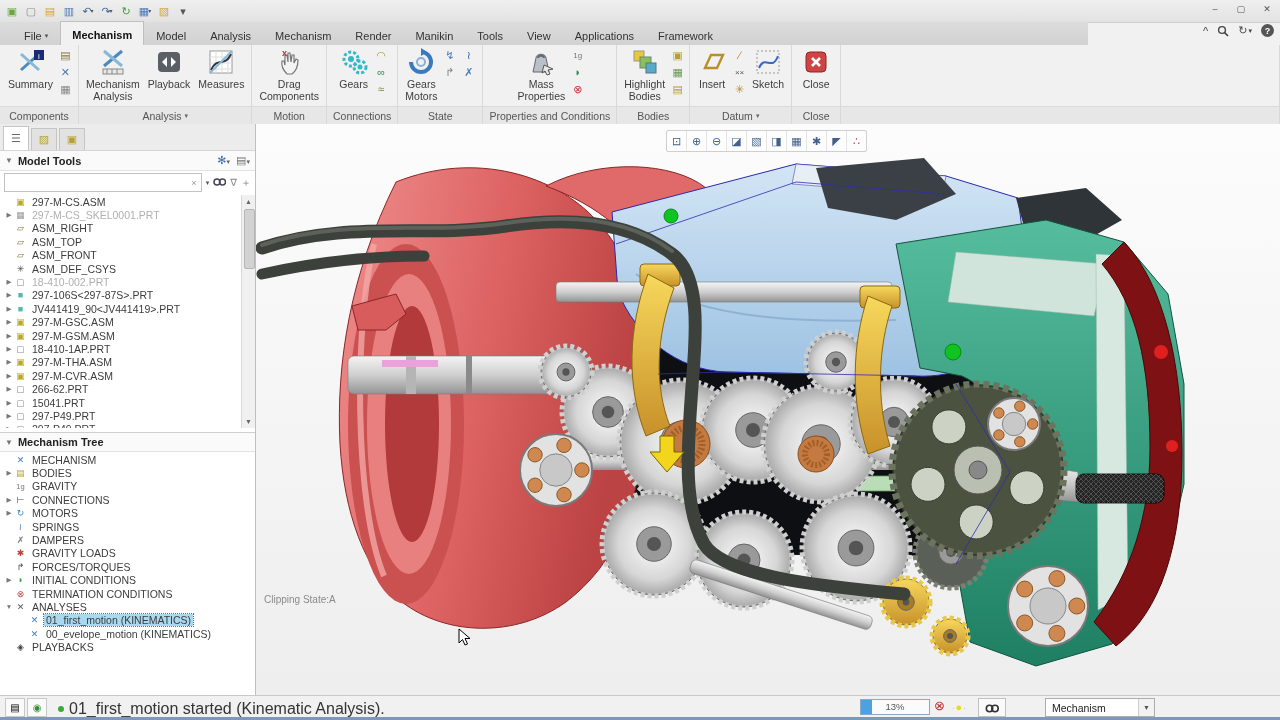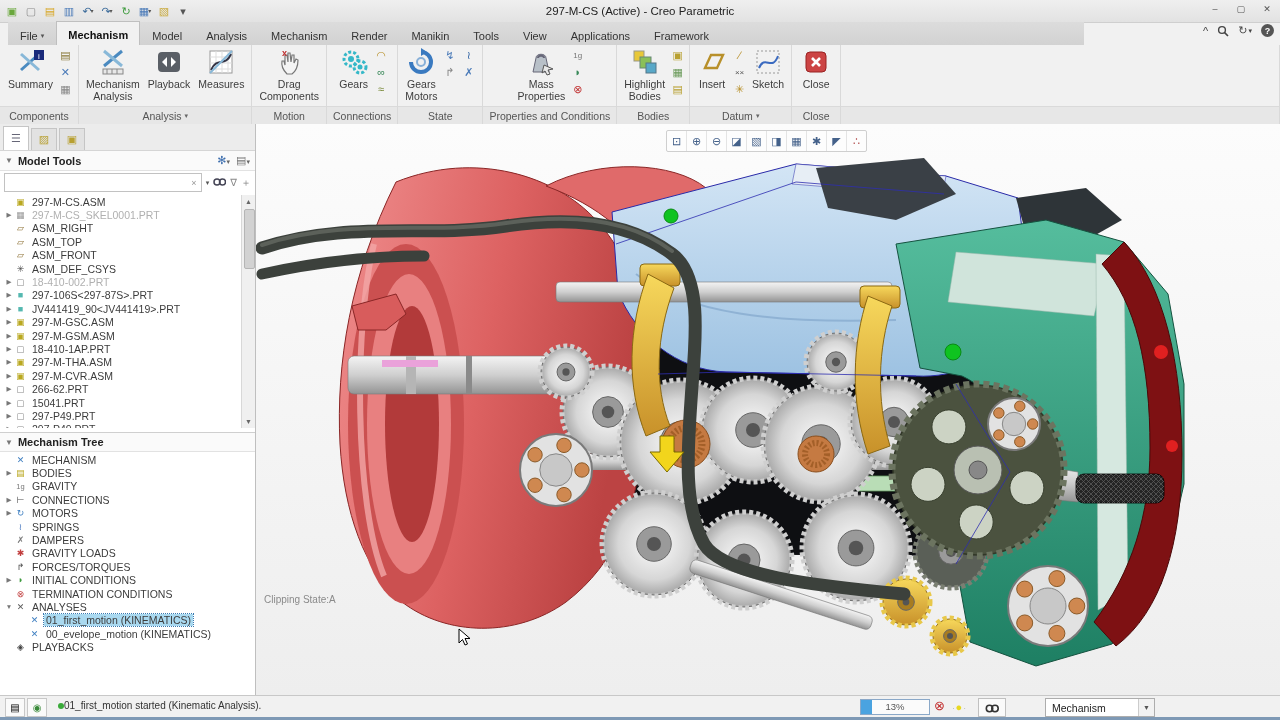--- a/index.html
+++ b/index.html
@@ -10,22 +10,22 @@
     background:linear-gradient(#efefef,#e2e2e2);border-bottom:1px solid #cfcfcf;
     display:flex;align-items:center;}
   .qat{display:flex;align-items:center;gap:3px;padding-left:4px;}
   .qi{width:16px;height:16px;display:inline-flex;align-items:center;justify-content:center;
       font-size:11px;line-height:1;cursor:default;}
   .qi small{font-size:6px;color:#555;margin-left:-1px;}
   .title-text{position:absolute;left:0;right:0;text-align:center;font-size:11.5px;color:#222;pointer-events:none;}
   .wbtns{position:absolute;right:4px;top:2px;display:flex;gap:8px;}
   .wbtn{width:18px;height:14px;font-size:9px;color:#555;display:flex;align-items:center;justify-content:center;}
   
-  .tabrow{position:absolute;left:8px;top:22px;width:1076px;height:23px;background:linear-gradient(#dcdcdc,#d2d2d2);
-    display:flex;align-items:flex-end;}
+  .tabrow{position:absolute;left:0;top:22px;width:1076px;height:23px;background:linear-gradient(#dcdcdc,#d2d2d2);
+    display:flex;align-items:flex-end;padding-left:12px;}
   .tab{height:19px;padding:2px 11px 0;font-size:11px;color:#333;display:flex;align-items:center;gap:3px;
     border:1px solid transparent;border-bottom:none;}
   .tab .caret{font-size:7px;color:#555;}
   .tab.active{background:#f1f1f1;border-color:#bfbfbf;font-weight:bold;color:#111;height:21px;}
   .tabtools{position:absolute;right:6px;top:24px;display:flex;align-items:center;gap:9px;}
   .ttool{font-size:11px;color:#444;display:flex;align-items:center;gap:1px;}
   .helpdot{width:13px;height:13px;border-radius:50%;background:#555;color:#fff;font-size:9px;
     display:flex;align-items:center;justify-content:center;font-weight:bold;}
   
   .ribbon{position:absolute;left:0;top:45px;width:1280px;height:79px;background:#f1f1f1;
@@ -80,21 +80,21 @@
     border:1px solid #cfcfcf;border-radius:2px;}
   .gbtn{width:19px;height:20px;display:flex;align-items:center;justify-content:center;border-right:1px solid #e4e4e4;
     font-size:11px;color:#44618a;}
   .gbtn:last-child{border-right:none;}
   .clipping{position:absolute;left:8px;top:470px;font-size:10px;color:#8a8a8a;}
   .scene{position:absolute;left:0;top:0;width:1024px;height:571px;}
   
   .statusbar{position:absolute;left:0;top:695px;width:1280px;height:22px;background:#f1f1f1;border-top:1px solid #c8c8c8;box-sizing:border-box;}
   .sb-ico{position:absolute;top:2px;width:18px;height:17px;border:1px solid #c8c8c8;background:#fafafa;
     display:flex;align-items:center;justify-content:center;font-size:10px;}
-  .sb-msg{position:absolute;left:58px;top:4px;font-size:10px;color:#333;display:flex;align-items:center;}
+  .sb-msg{position:absolute;left:58px;top:4px;font-size:16px;color:#333;display:flex;align-items:center;gap:5px;}
   .sb-bullet{width:6px;height:6px;border-radius:50%;background:#3aaa3a;}
   .progress{position:absolute;left:860px;top:3px;width:68px;height:14px;border:1px solid #8aa8c8;background:#fbfbfb;}
   .progress .fill{position:absolute;left:0;top:0;bottom:0;background:#4aa3e0;}
   .progress .ptxt{position:absolute;left:0;right:0;top:1px;text-align:center;font-size:9.5px;color:#555;}
   .sb-stop{position:absolute;left:934px;top:3px;font-size:13px;color:#c02828;line-height:1;}
   .sb-dots{position:absolute;left:952px;top:5px;font-size:9px;color:#b8b8b8;letter-spacing:1px;}
   .sb-dots b{color:#e8d820;font-size:11px;}
   .sb-find{position:absolute;left:978px;top:2px;width:26px;height:17px;border:1px solid #c0c0c0;background:#fafafa;
     display:flex;align-items:center;justify-content:center;}
   .mode-combo{position:absolute;left:1045px;top:2px;width:108px;height:17px;border:1px solid #adadad;background:#fff;
@@ -116,21 +116,20 @@
         <span class="qi" style="color: rgb(138, 138, 138);">▢</span>
         <span class="qi" style="color: rgb(216, 168, 40);">▤</span>
         <span class="qi" style="color: rgb(74, 122, 184);">▥</span>
         <span class="qi" style="color: rgb(58, 106, 154);">↶<small>▾</small></span>
         <span class="qi" style="color: rgb(58, 106, 154);">↷<small>▾</small></span>
         <span class="qi" style="color: rgb(58, 154, 58);">↻</span>
         <span class="qi" style="color: rgb(74, 122, 184);">▦<small>▾</small></span>
         <span class="qi" style="color: rgb(200, 168, 56);">▧</span>
         <span class="qi" style="color: rgb(85, 85, 85);">▾</span>
       </div>
-    <div class="title-text">297-M-CS (Active) - Creo Parametric</div>
     <div class="wbtns">
       <div class="wbtn">–</div>
       <div class="wbtn">▢</div>
       <div class="wbtn">✕</div>
     </div>
   </div>
 
   <div class="tabrow" id="tabrow">
       <div class="tab">
         <span>File</span>

